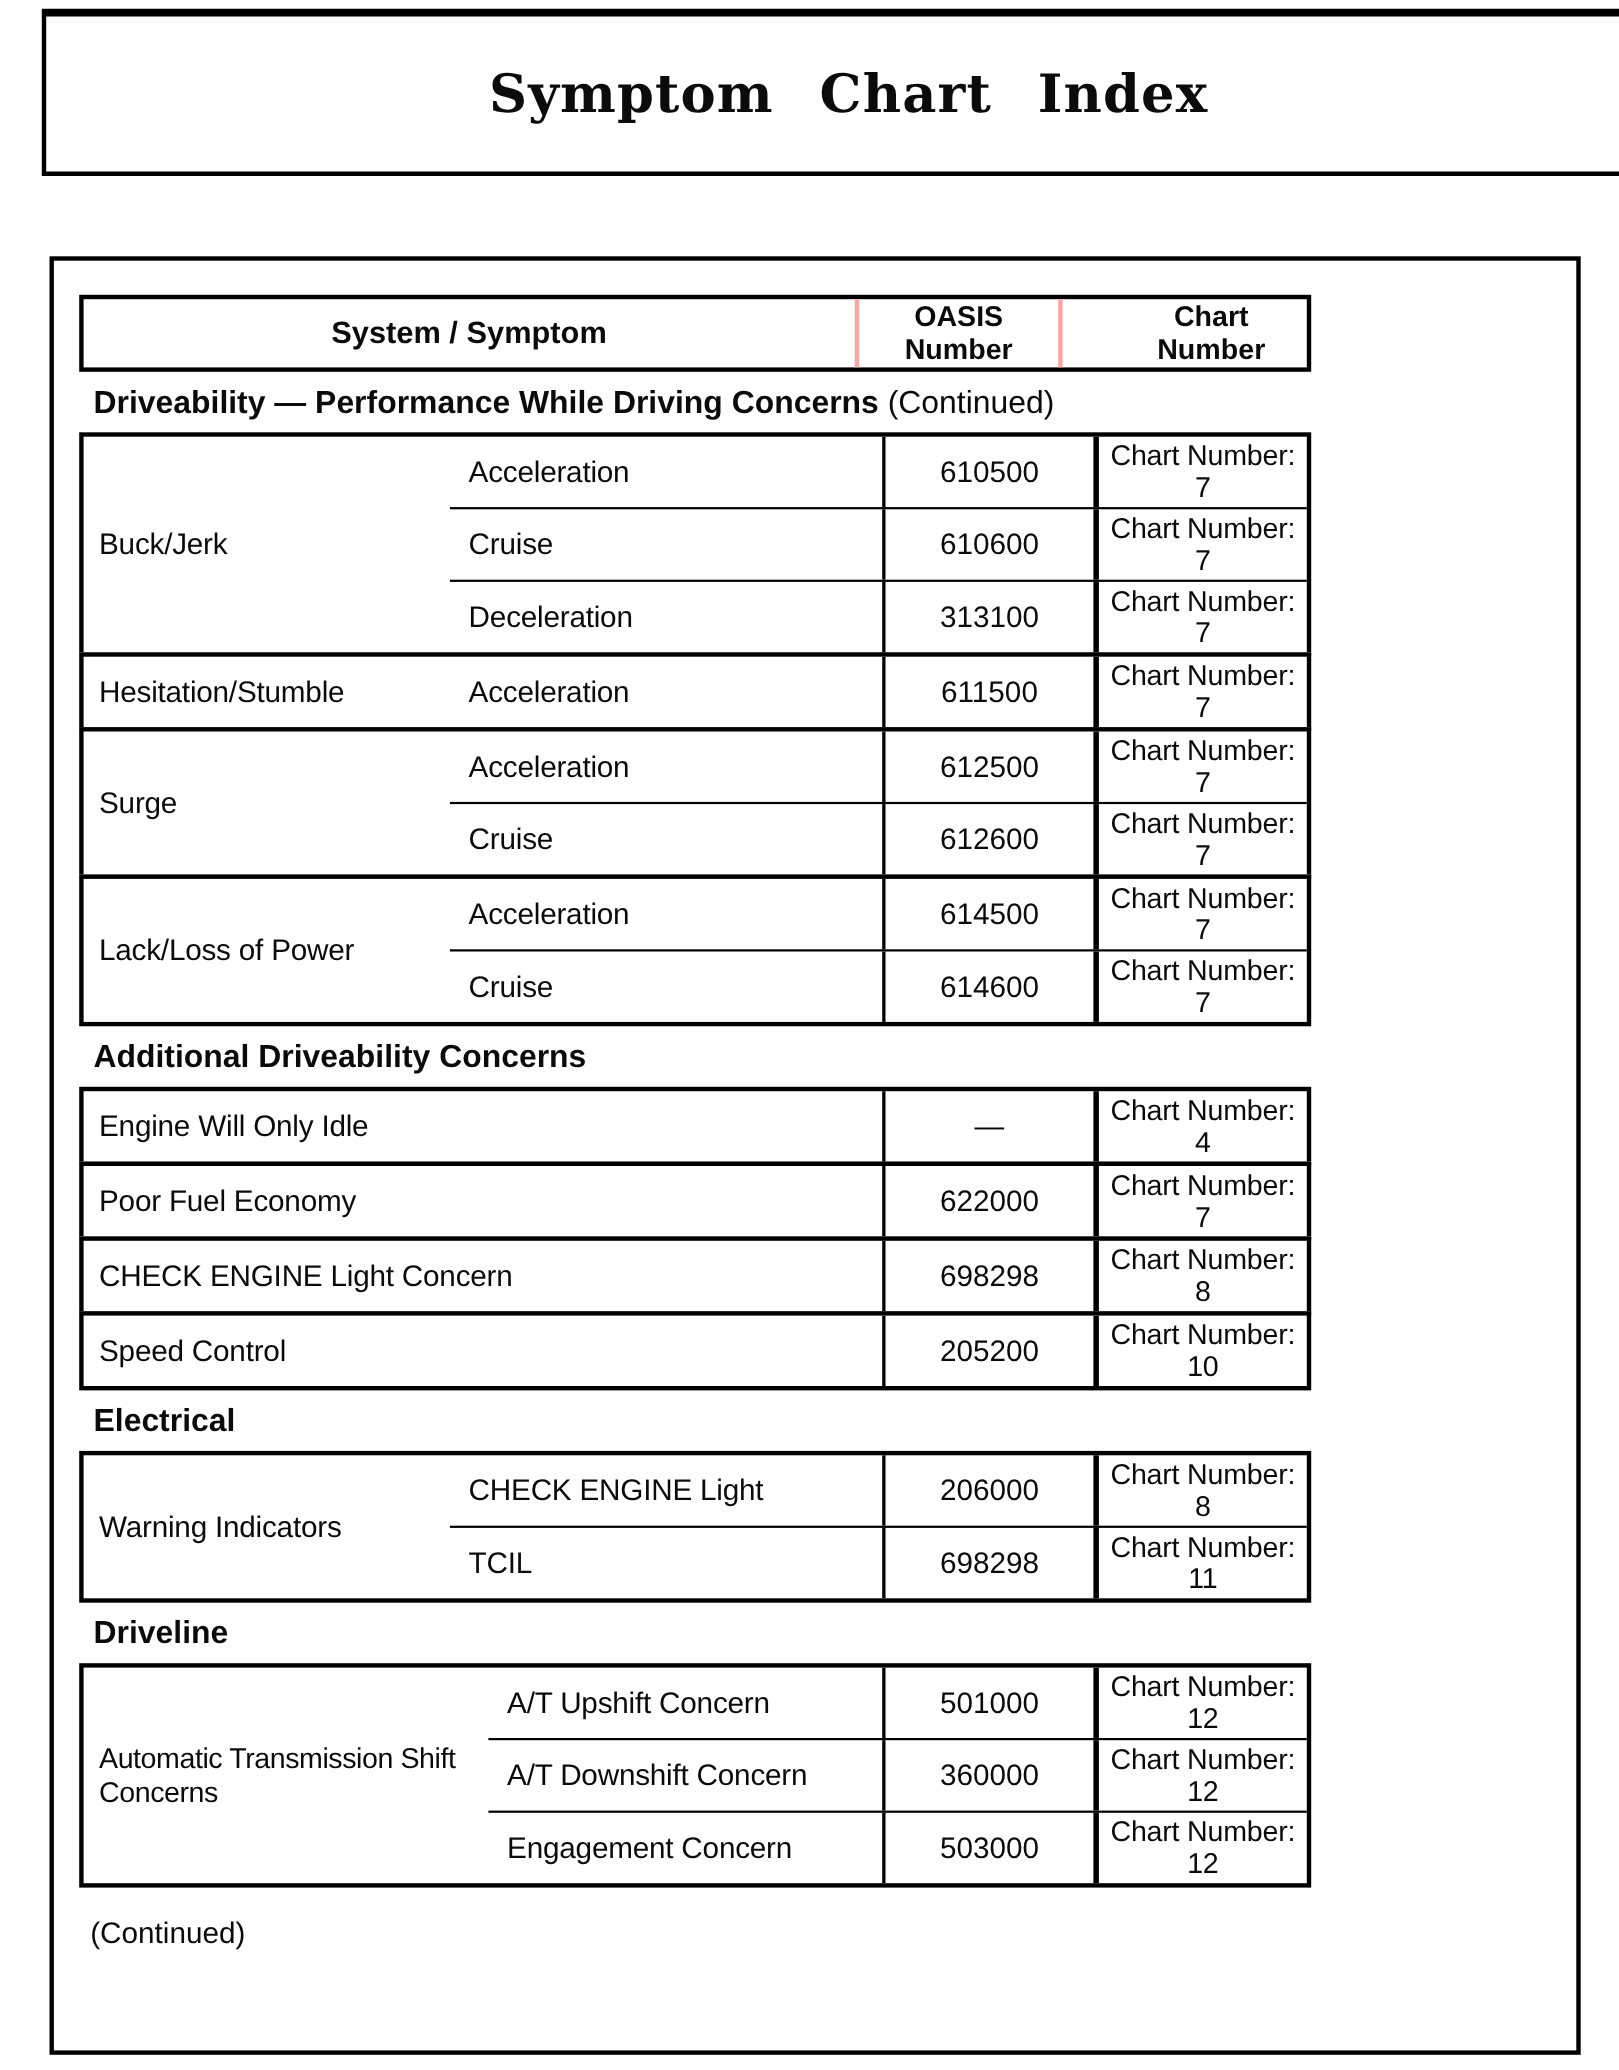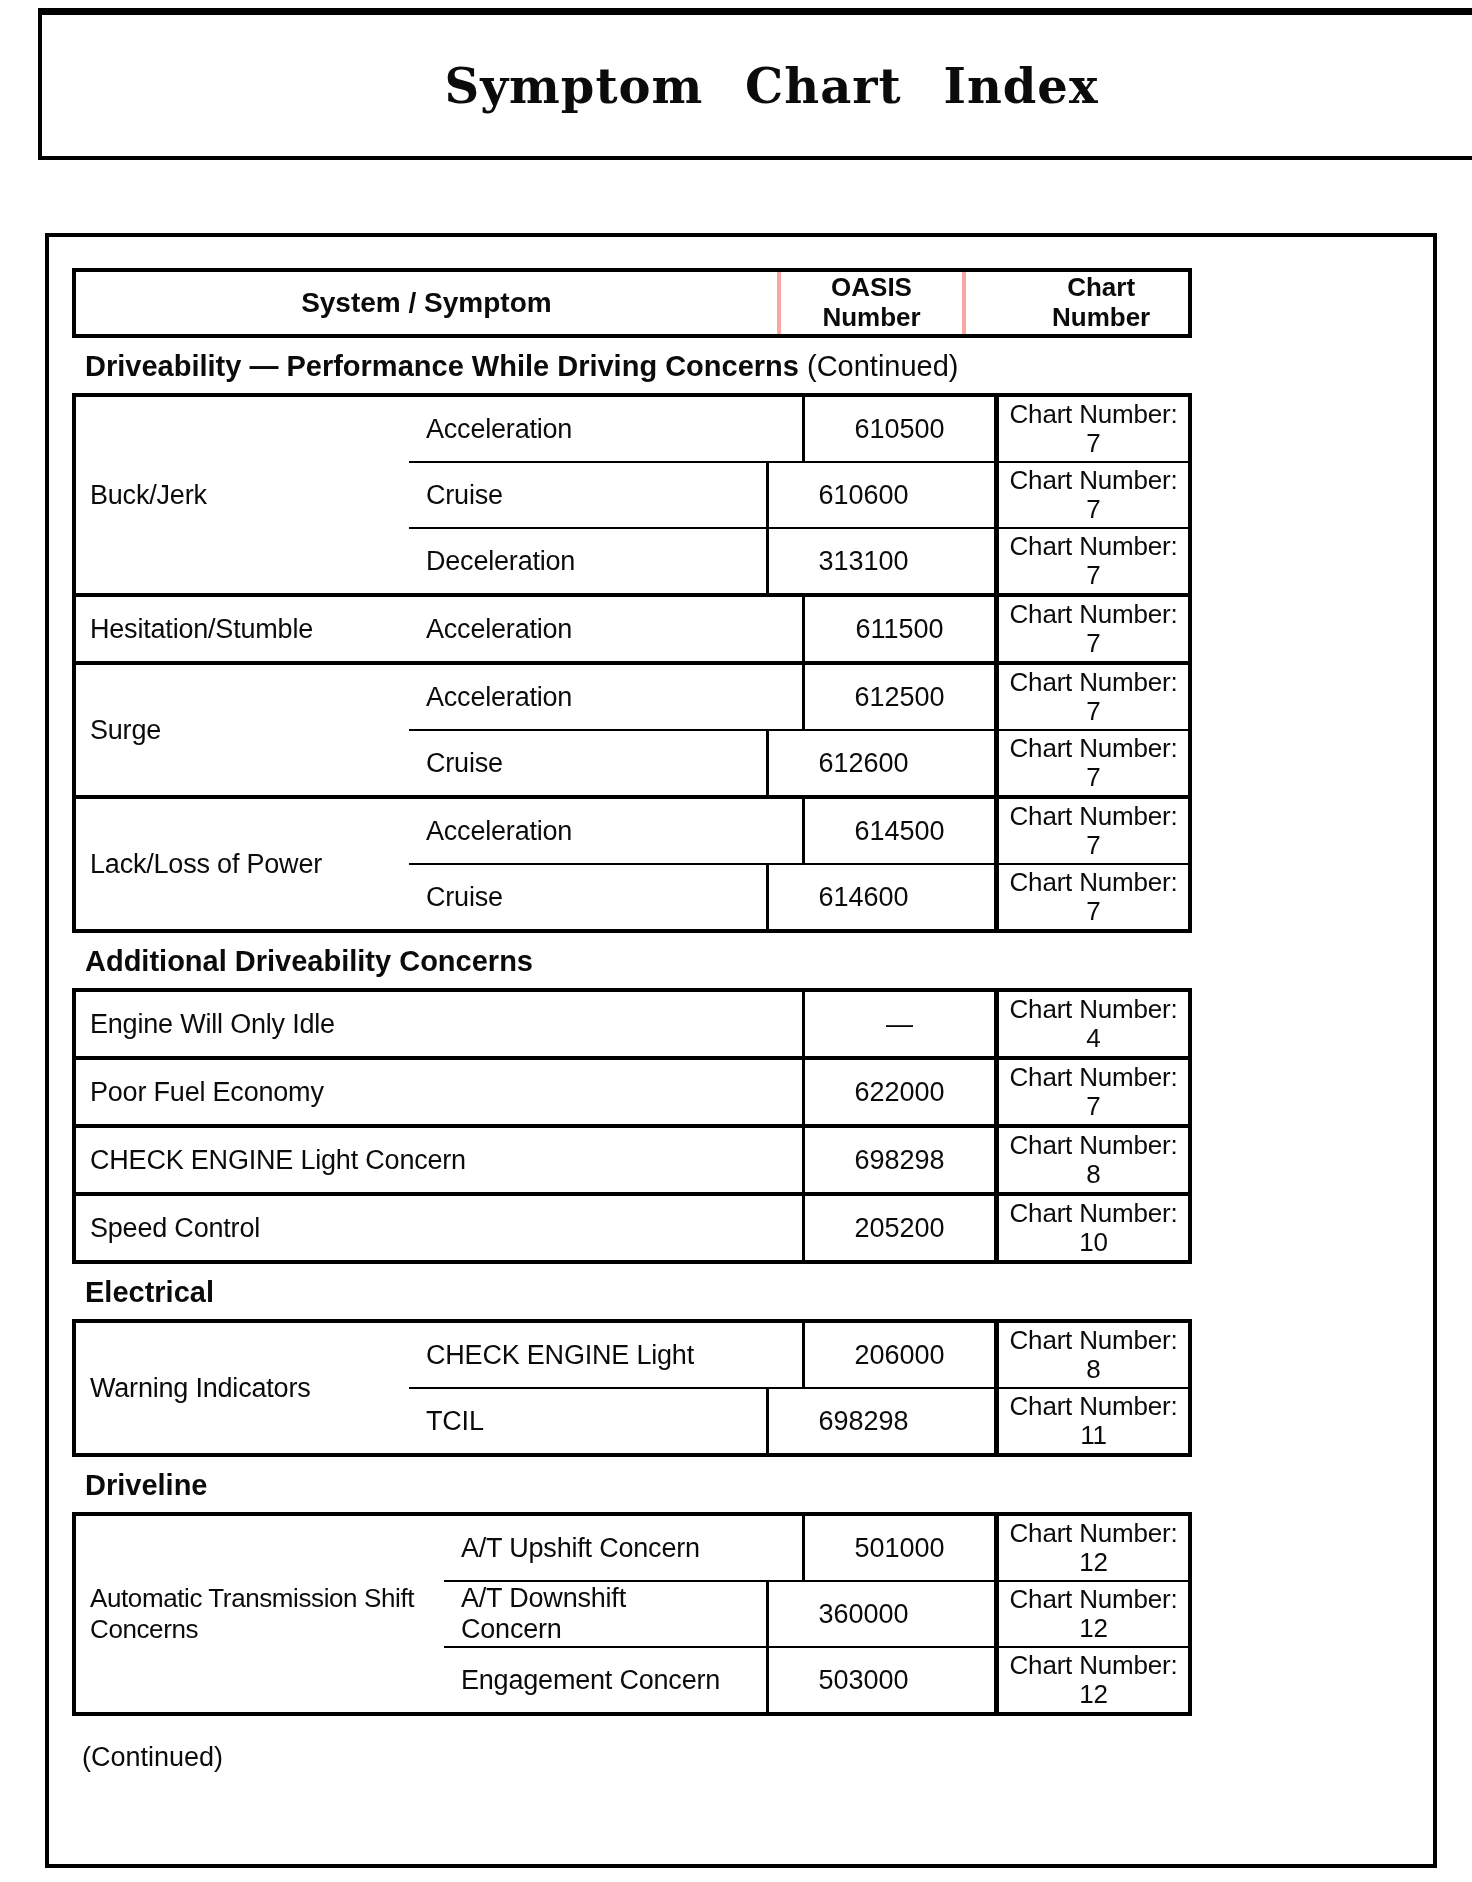--- a/index.html
+++ b/index.html
@@ -42,21 +42,21 @@
     display:flex;box-sizing:border-box;border:4px solid #000;width:1120px;background:#fff;
   }
   .group + .group{margin-top:-4px;}
   .label-col{
     width:333px;box-sizing:border-box;display:flex;align-items:center;
     padding-left:14px;font-size:27px;letter-spacing:-0.2px;line-height:1.2;
   }
   .group.wide .label-col{width:368px;font-size:26px;letter-spacing:-0.4px;}
   .rows{flex:1;display:flex;flex-direction:column;}
   .row{display:flex;height:64px;}
-  .row + .row{border-top:2px solid #000;gap:36px;}
+  .row + .row{border-top:2px solid #000;}
   .sub-col{
     flex:1;box-sizing:border-box;display:flex;align-items:center;
     padding-left:17px;font-size:27px;letter-spacing:-0.2px;
   }
   .oasis-col{
     width:192px;box-sizing:border-box;border-left:3px solid #000;
     display:flex;align-items:center;justify-content:center;font-size:27px;
   }
   .chart-col{
     width:194px;box-sizing:border-box;border-left:5px solid #000;

